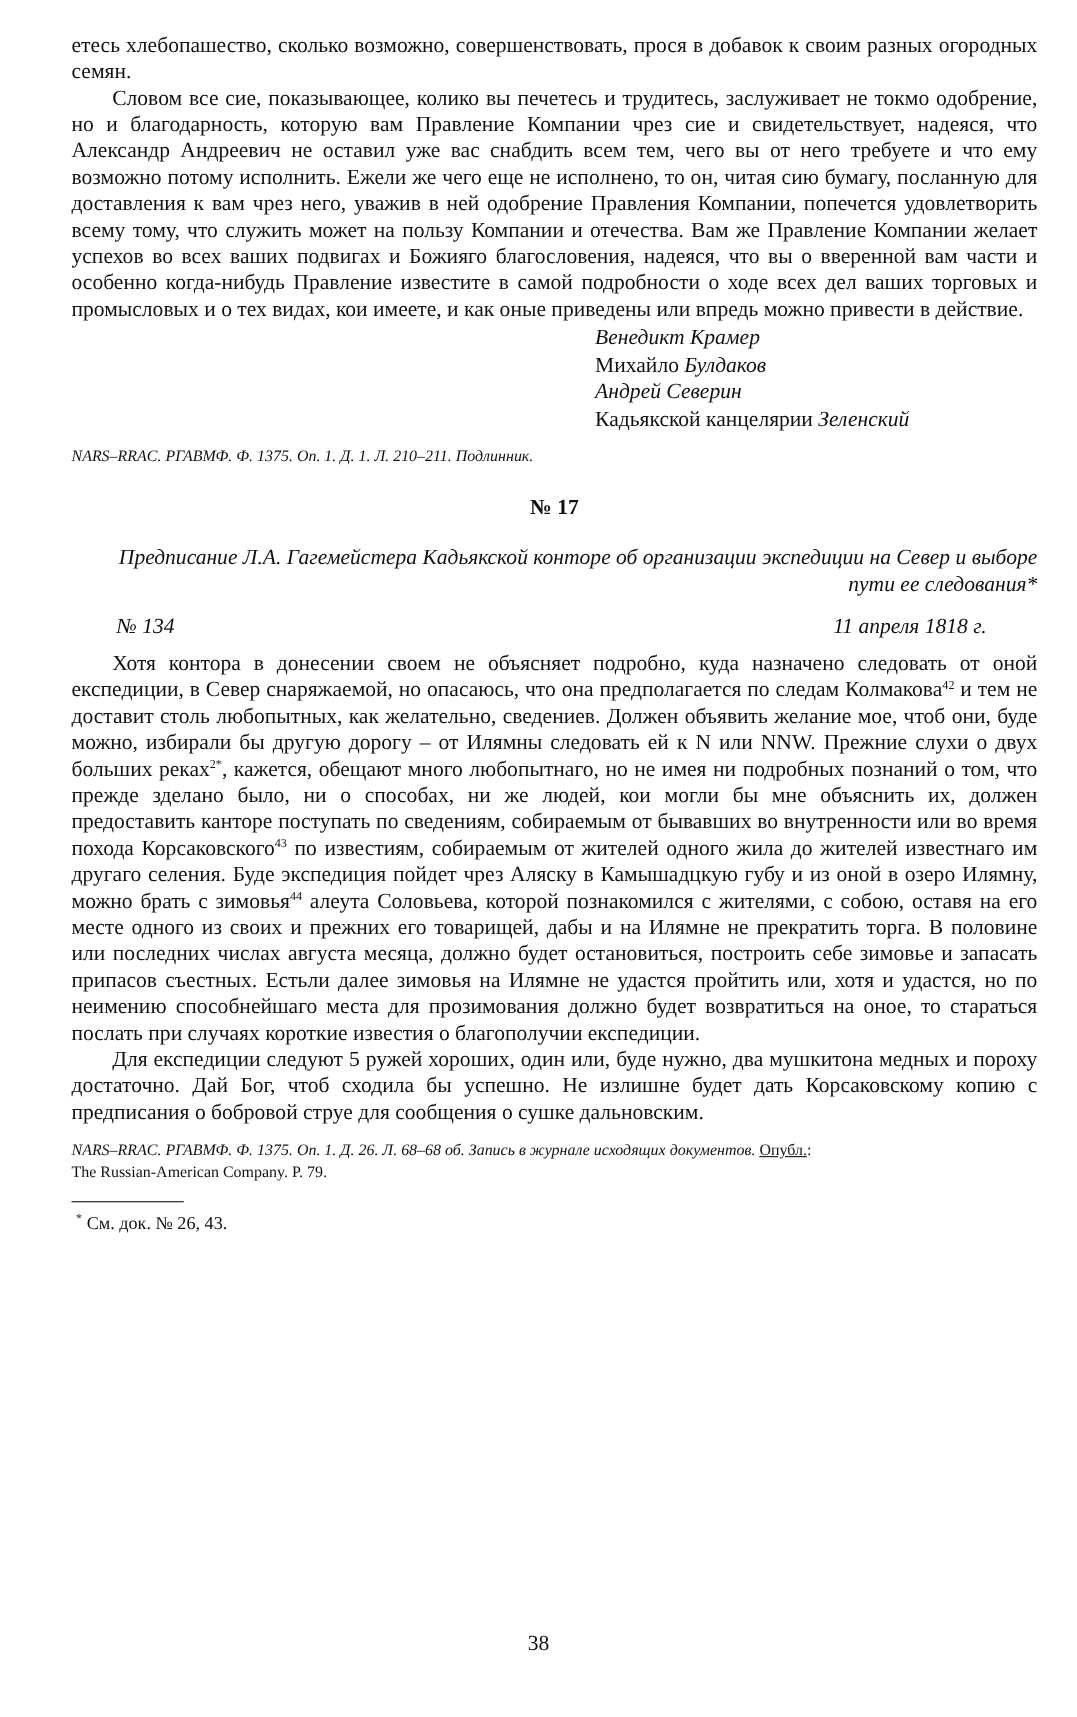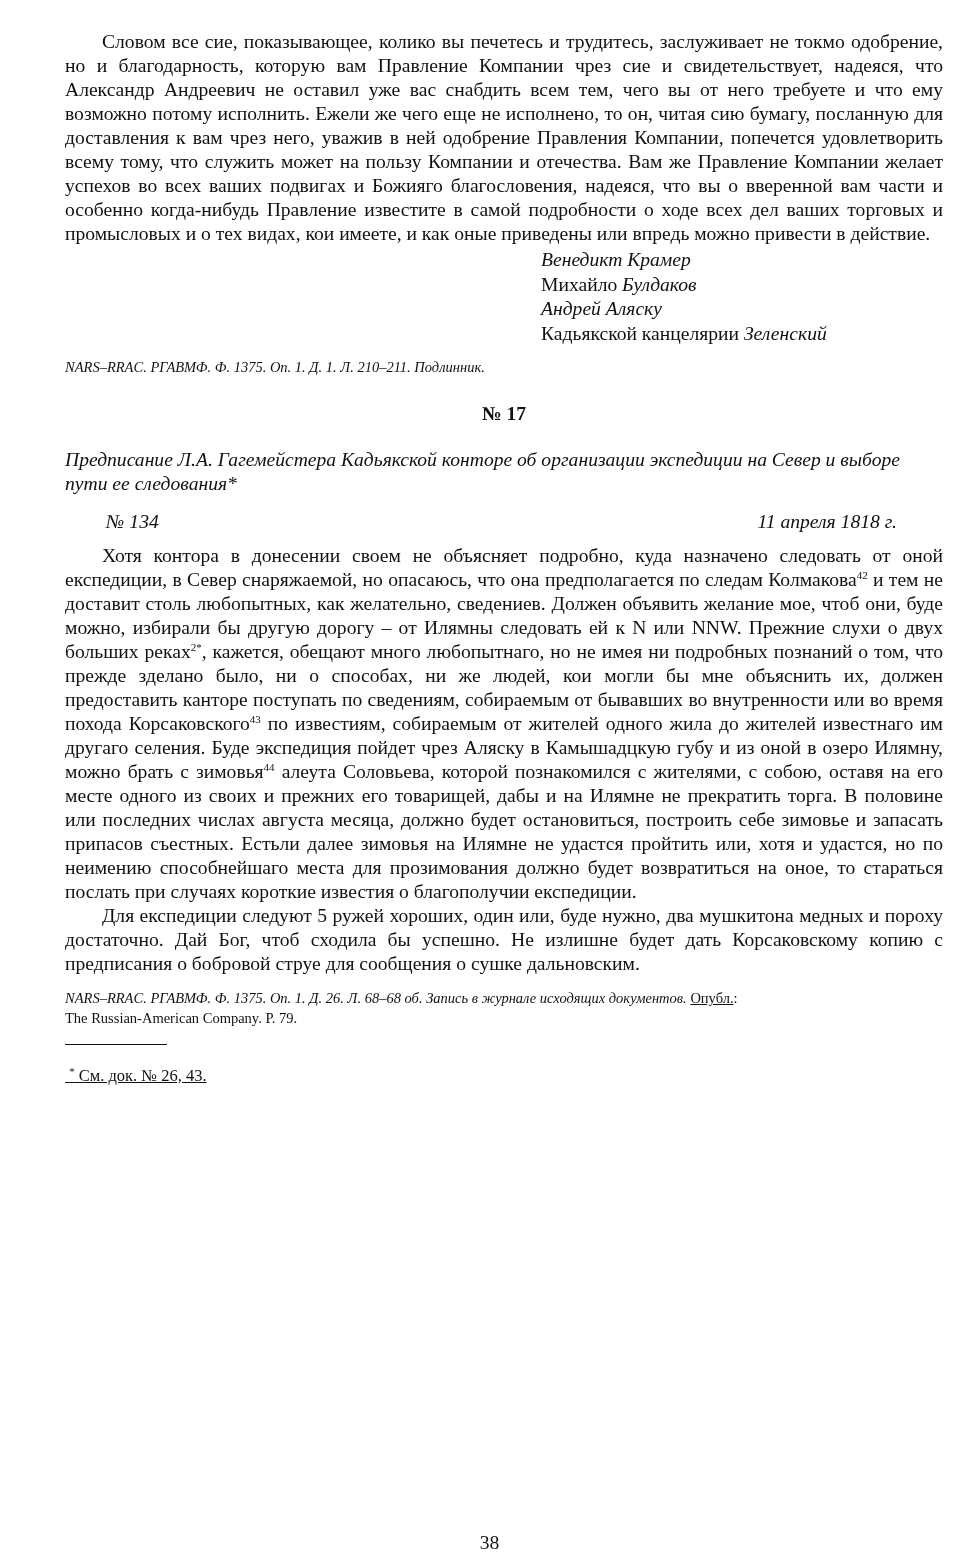--- a/index.html
+++ b/index.html
@@ -22,62 +22,62 @@
   .sig-line { white-space: nowrap; }
   .it { font-style: italic; }
   .source {
     font-size: 14.5px; line-height: 18px; font-style: italic; margin-top: 12px;
   }
   .doc-number {
     text-align: center; font-weight: bold; font-size: 19.6px;
     margin-top: 26px; line-height: 24px;
   }
   .doc-title {
-    text-align: left; font-style: italic; font-size: 19.6px; line-height: 24px;
+    text-align: right; font-style: italic; font-size: 19.6px; line-height: 24px;
     margin-top: 22px;
   }
   .doc-meta {
     display: flex; justify-content: space-between; font-style: italic;
     font-size: 19.6px; line-height: 24px; margin-top: 14px;
     padding-left: 41px; padding-right: 46px;
   }
   .doc-body { margin-top: 10px; }
   sup { font-size: 11px; line-height: 0; vertical-align: 7px; }
   .source2 {
     font-size: 14.5px; line-height: 20px; margin-top: 12px;
   }
   .source2 .it { font-style: italic; }
   .u { text-decoration: underline; }
   .fn-rule {
     width: 102px; height: 0; border-top: 1.3px solid #111; margin-top: 16px;
   }
-  .footnotes { font-size: 16.5px; line-height: 21px; margin-top: 20px; text-decoration: underline; }
+  .footnotes { font-size: 16.5px; line-height: 21px; margin-top: 8px; }
   .fn-mark { font-size: 11px; vertical-align: 6px; line-height: 0; }
   .page-number {
     position: absolute; left: 0; width: 979px; top: 1484px; text-align: center;
     font-size: 19.6px;
-    margin-top: 48px;
   }
 </style>
 </head>
 <body>
 
 <div class="page">
 
+  <p class="body-text">етесь хлебопашество, сколько возможно, совершенствовать, прося в добавок к своим разных огородных семян.</p>
   <p class="body-text indent">Словом все сие, показывающее, колико вы печетесь и трудитесь, заслуживает не токмо одобрение, но и благодарность, которую вам Правление Компании чрез сие и свидетельствует, надеяся, что Александр Андреевич не оставил уже вас снабдить всем тем, чего вы от него требуете и что ему возможно потому исполнить. Ежели же чего еще не исполнено, то он, читая сию бумагу, посланную для доставления к вам чрез него, уважив в ней одобрение Правления Компании, попечется удовлетворить всему тому, что служить может на пользу Компании и отечества. Вам же Правление Компании желает успехов во всех ваших подвигах и Божияго благословения, надеяся, что вы о вверенной вам части и особенно когда-нибудь Правление известите в самой подробности о ходе всех дел ваших торговых и промысловых и о тех видах, кои имеете, и как оные приведены или впредь можно привести в действие.</p>
 
   <div class="sig-block">
     <div class="sig-line">
       <span></span><span class="it">Венедикт Крамер</span>
     </div>
     <div class="sig-line">
       <span>Михайло </span><span class="it">Булдаков</span>
     </div>
     <div class="sig-line">
-      <span></span><span class="it">Андрей Аляску</span>
+      <span></span><span class="it">Андрей Северин</span>
     </div>
     <div class="sig-line">
       <span>Кадьякской канцелярии </span><span class="it">Зеленский</span>
     </div>
   </div>
 
   <p class="source">NARS–RRAC. РГАВМФ. Ф. 1375. Оп. 1. Д. 1. Л. 210–211. Подлинник.</p>
 
   <p class="doc-number">№ 17</p>
   <p class="doc-title">Предписание Л.А. Гагемейстера Кадьякской конторе об организации экспедиции на Север и выборе пути ее следования*</p>

